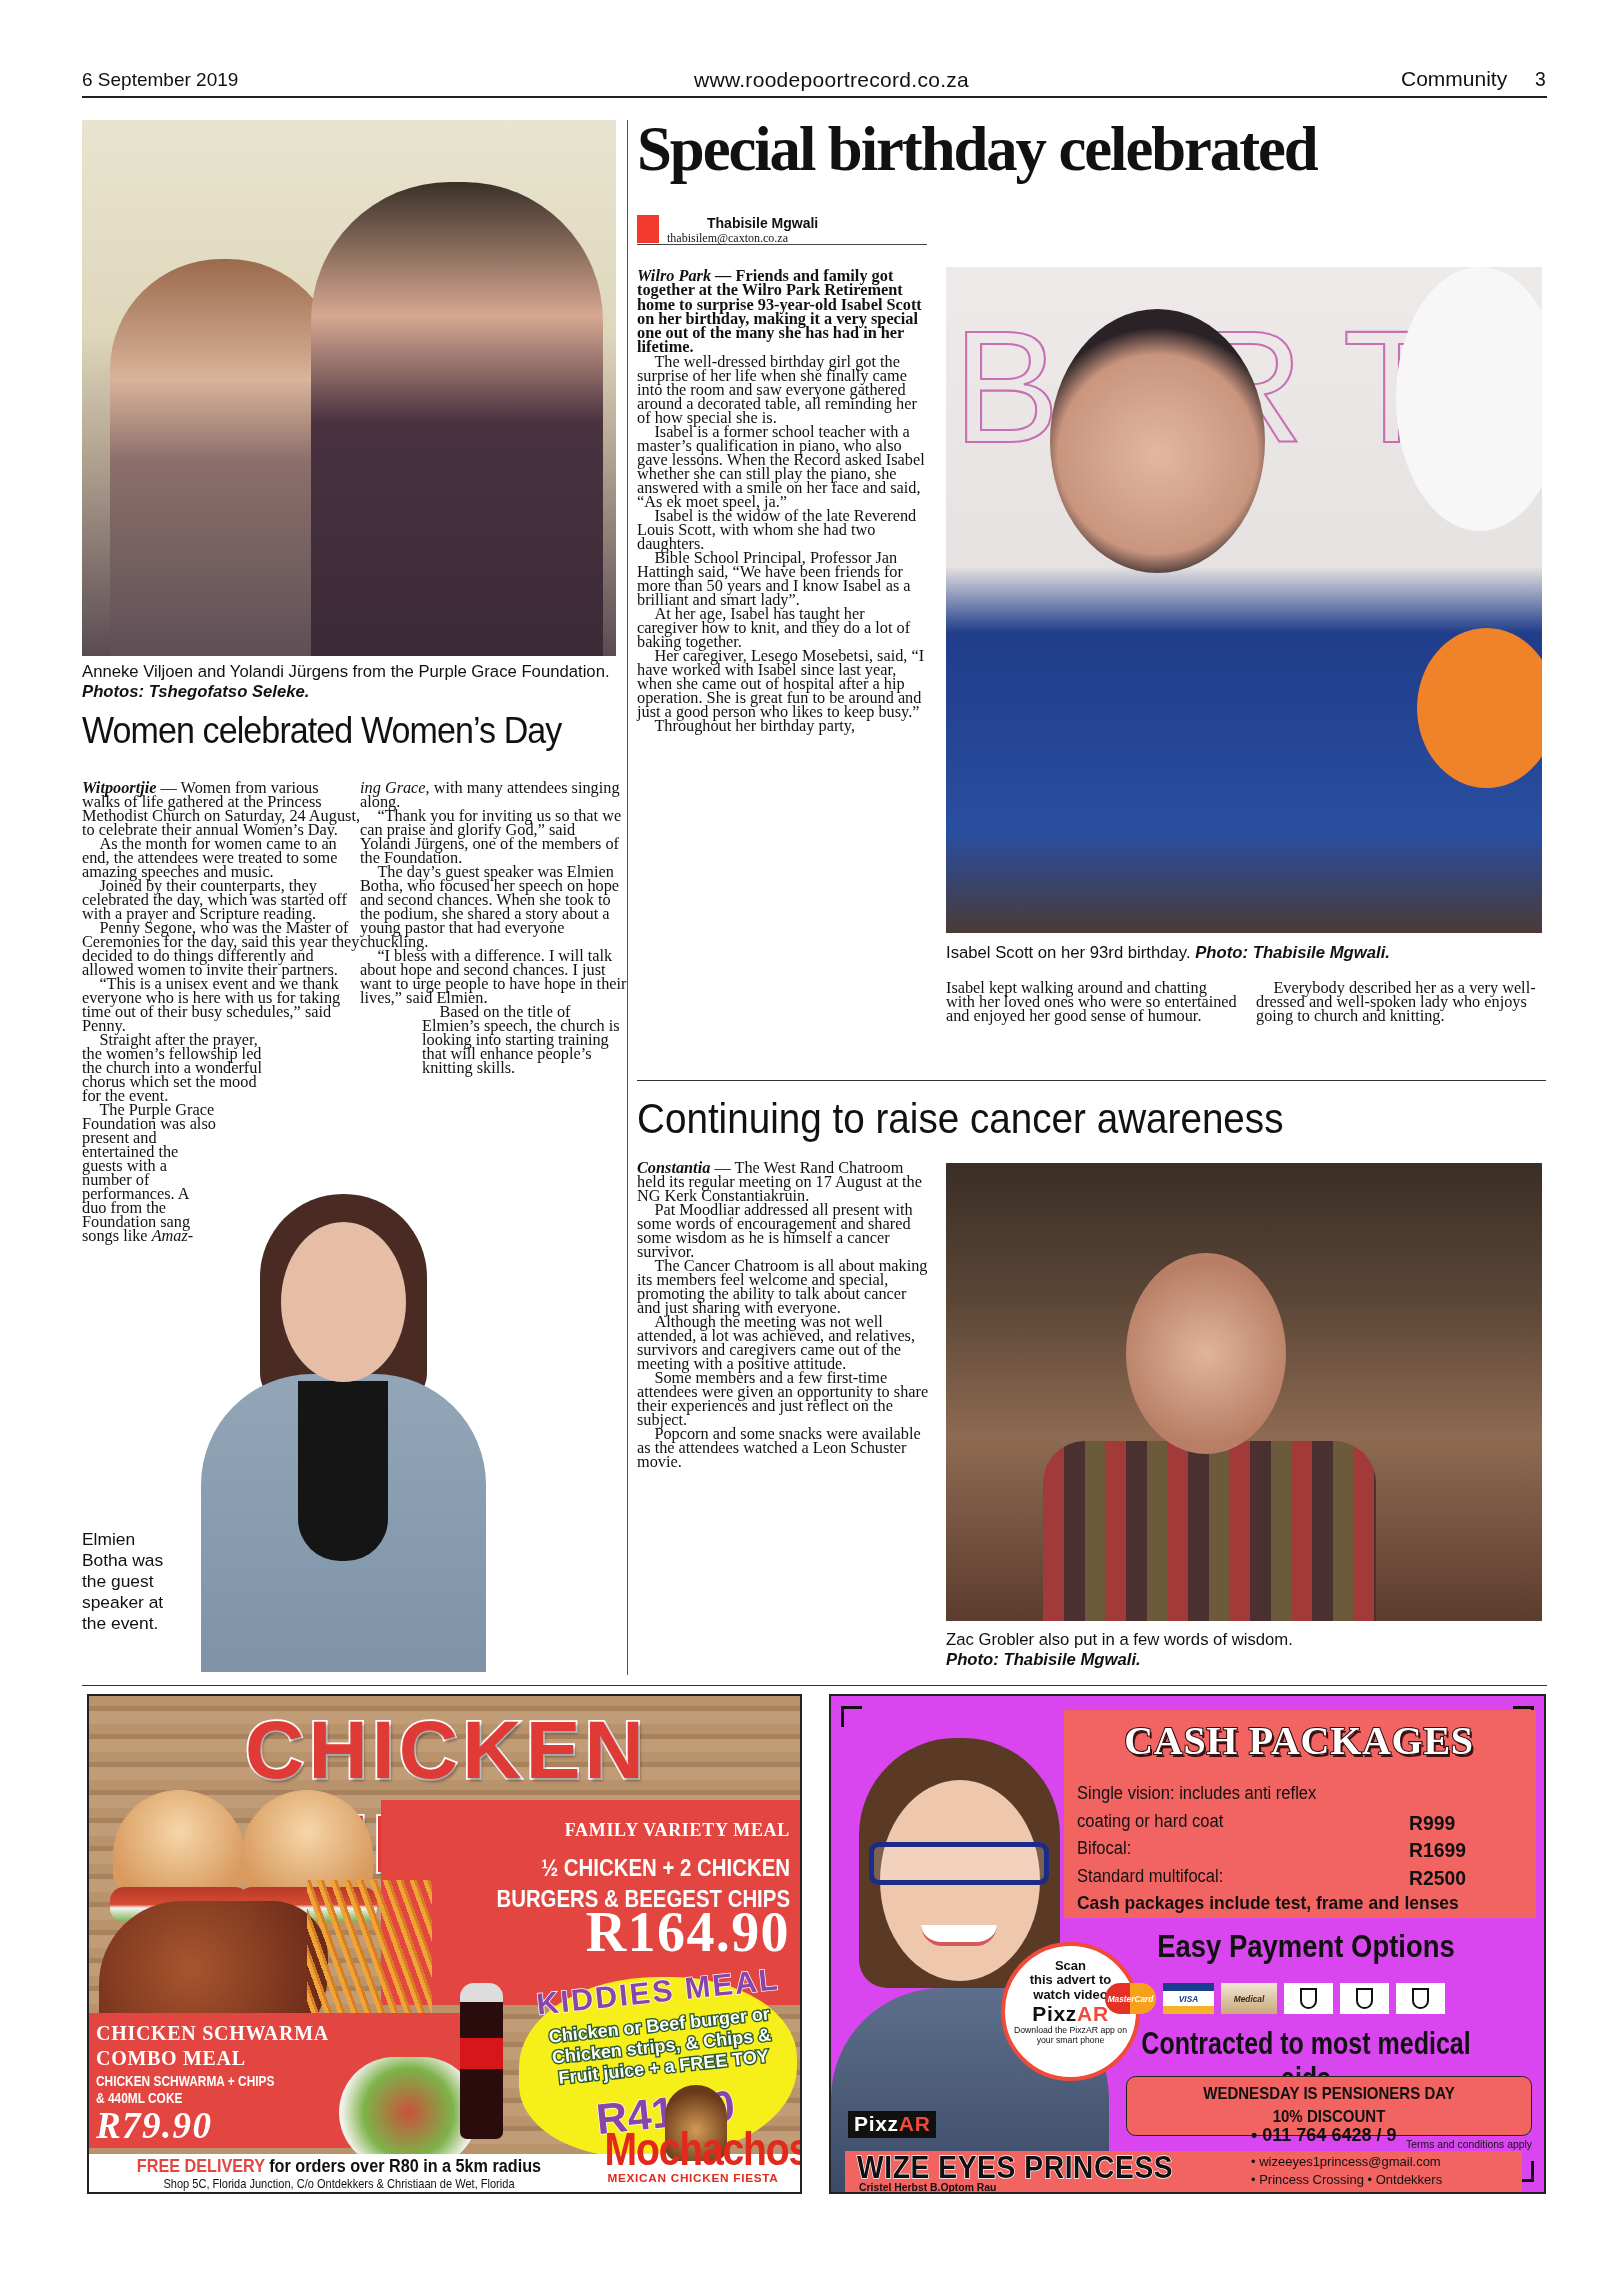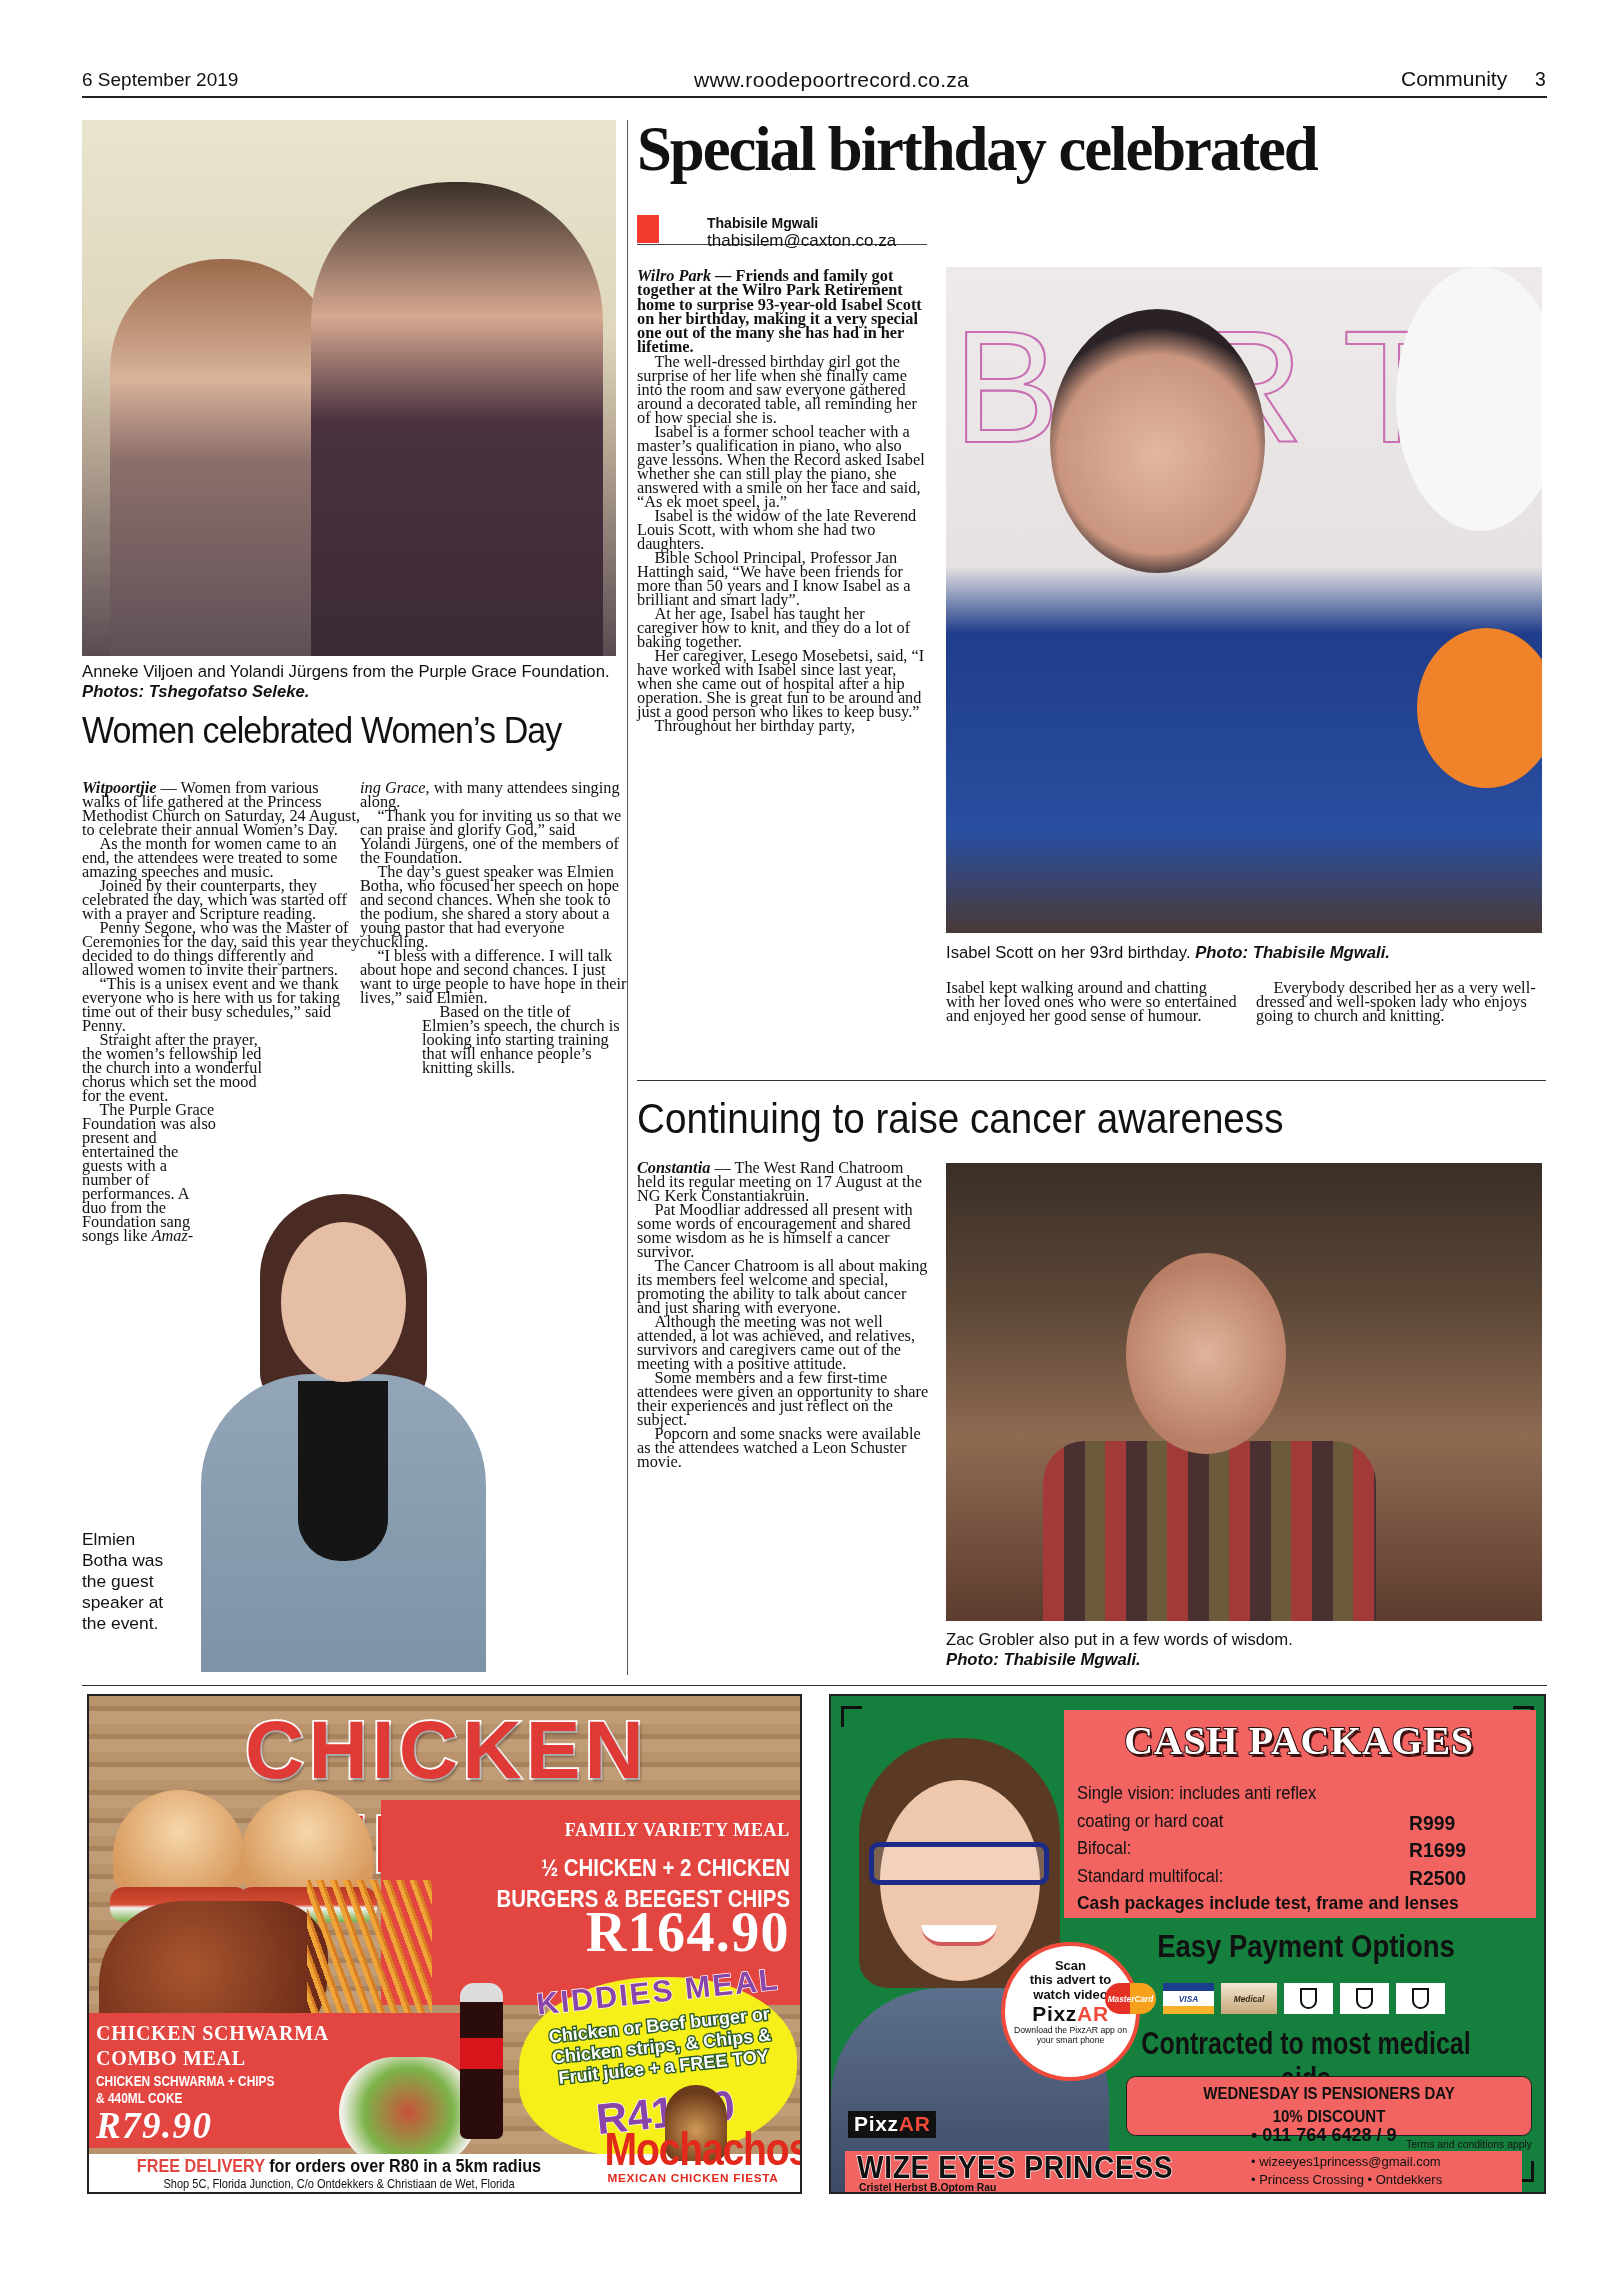--- a/index.html
+++ b/index.html
@@ -50,21 +50,21 @@
 
   
   .hl-birthday { left: 637px; top: 112px; font-family: "Liberation Serif", serif; font-weight: bold; font-size: 64px; letter-spacing: -2.1px; transform: scaleX(0.98); transform-origin: left; }
   .hl-women { left: 82px; top: 710px; font-family: "Liberation Sans", sans-serif; font-size: 37px; letter-spacing: -1px; transform: scaleX(0.92); transform-origin: left; }
   .hl-cancer { left: 637px; top: 1095px; font-family: "Liberation Sans", sans-serif; font-size: 42px; transform: scaleX(0.92); transform-origin: left; }
 
   
   .byline-block { left: 637px; top: 210px; width: 290px; height: 35px; border-bottom: 1.4px solid #444; }
   .byline-sq { left: 0; top: 4.9px; width: 22px; height: 28px; background: #f23b2c; }
   .byline-name { left: 30px; top: 4.9px; font-family: "Liberation Sans", sans-serif; font-weight: bold; font-size: 14px; margin-left: 40px; }
-  .byline-mail { left: 30px; top: 21px; font-family: Liberation Sans, sans-serif; font-size: 17px; margin-left: 40px; }
+  .byline-mail { left: 30px; top: 21px; font-family: Liberation Serif, serif; font-size: 12px; }
 
   
   .col { font-family: "Liberation Serif", serif; font-size: 16.3px; line-height: 14px; }
   .col p { text-indent: 17.4px; }
   .col p.first { text-indent: 0; }
   .col i.place { font-style: italic; font-weight: bold; }
   .colA { left: 637px; top: 269px; width: 292px; }
   .colA .lead-p { font-weight: bold; line-height: 14.3px; }
   .colB { left: 946px; top: 981px; width: 292px; }
   .colC { left: 1256px; top: 981px; width: 292px; }
@@ -107,21 +107,21 @@
   .ad1-deliv { left: 14px; top: 460px; width: 472px; text-align: center; font-family: "Liberation Sans", sans-serif; font-weight: bold; font-size: 18px; color: #111; transform: scaleX(0.9); }
   .ad1-deliv .red { color: #e34641; }
   .ad1-addr { left: 14px; top: 480px; width: 472px; text-align: center; font-family: "Liberation Sans", sans-serif; font-size: 13px; color: #111; transform: scaleX(0.85); }
   .ad1-phone { left: 14px; top: 496px; width: 472px; text-align: center; font-family: "Liberation Sans", sans-serif; font-size: 13px; color: #111; transform: scaleX(0.85); }
   .ad1-logo { left: 500px; top: 430px; width: 208px; text-align: center; }
   .ad1-logo-name { font-family: "Liberation Sans", sans-serif; font-weight: bold; font-size: 46px; color: #e2291c; letter-spacing: -1.4px; transform: scaleX(0.85); display: block; line-height: 46px; }
   .ad1-logo-tag { font-family: "Liberation Sans", sans-serif; font-weight: bold; font-size: 11.8px; color: #e2291c; letter-spacing: 0.7px; display: block; margin-top: -1.4px; }
   .ad1-logo-head { left: 576px; top: 389px; width: 62px; height: 76px; border-radius: 31px 31px 14px 14px; background: radial-gradient(circle at 50% 60%, #d19a55 0%, #6b3a1a 70%); }
 
   
-  .ad2 { left: 829px; top: 1694px; width: 717px; height: 500px; border: 2.1px solid #222; background: #15803d; overflow: hidden; }
+  .ad2 { left: 829px; top: 1694px; width: 717px; height: 500px; border: 2.1px solid #222; background: #d946ef; overflow: hidden; }
   .ad2 .corner { position:absolute; width: 21px; height: 21px; border-color: #111; border-style: solid; }
   .ad2 .c-tl { left: 10.4px; top: 10.4px; border-width: 3.5px 0 0 3.5px; }
   .ad2 .c-tr { right: 10.4px; top: 10.4px; border-width: 3.5px 3.5px 0 0; }
   .ad2 .c-bl { left: 10.4px; bottom: 10.4px; border-width: 0 0 3.5px 3.5px; }
   .ad2 .c-br { right: 10.4px; bottom: 10.4px; border-width: 0 3.5px 3.5px 0; }
   .ad2-pink { left: 233px; top: 14px; width: 472px; height: 208px; background: #f26462; }
   .ad2-title { left: 246px; top: 21px; width: 444px; text-align: center; font-family: "Liberation Serif", serif; font-weight: bold; font-size: 40px; color: #fff; -webkit-text-stroke: 2.1px #2a1010; paint-order: stroke fill; text-shadow: 2.1px 2.8px 0 #3a1010; letter-spacing: 0.7px; }
   .ad2-row { left: 246px; width: 444px; font-family: "Liberation Sans", sans-serif; font-size: 18px; color: #111; transform: scaleX(0.92); transform-origin: left; }
   .ad2-row .price { position: absolute; left: 361px; font-weight: bold; font-size: 21px; }
   .ad2-r1 { top: 87px; }

